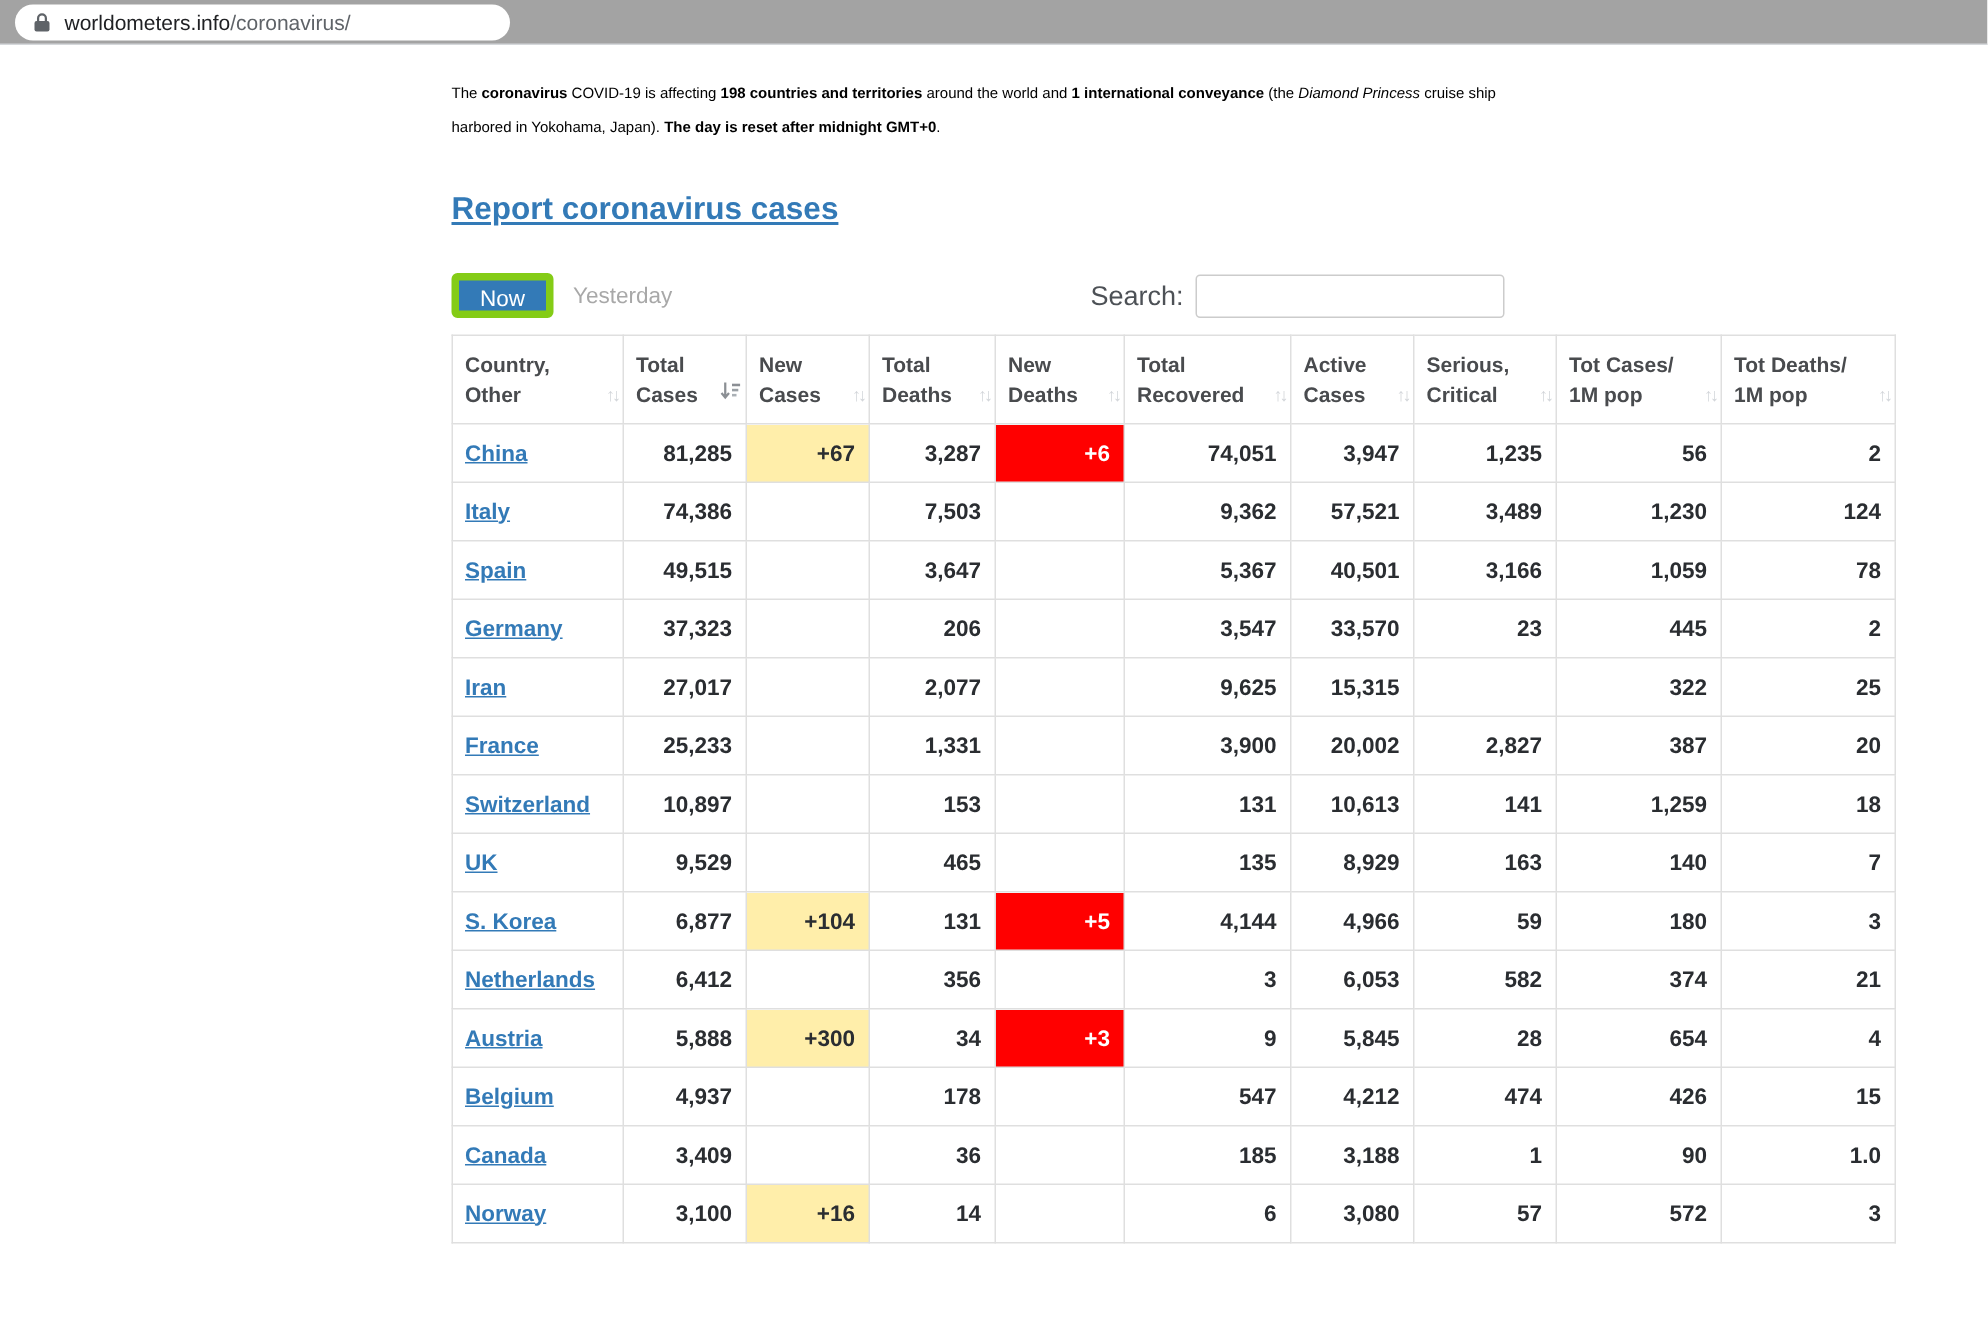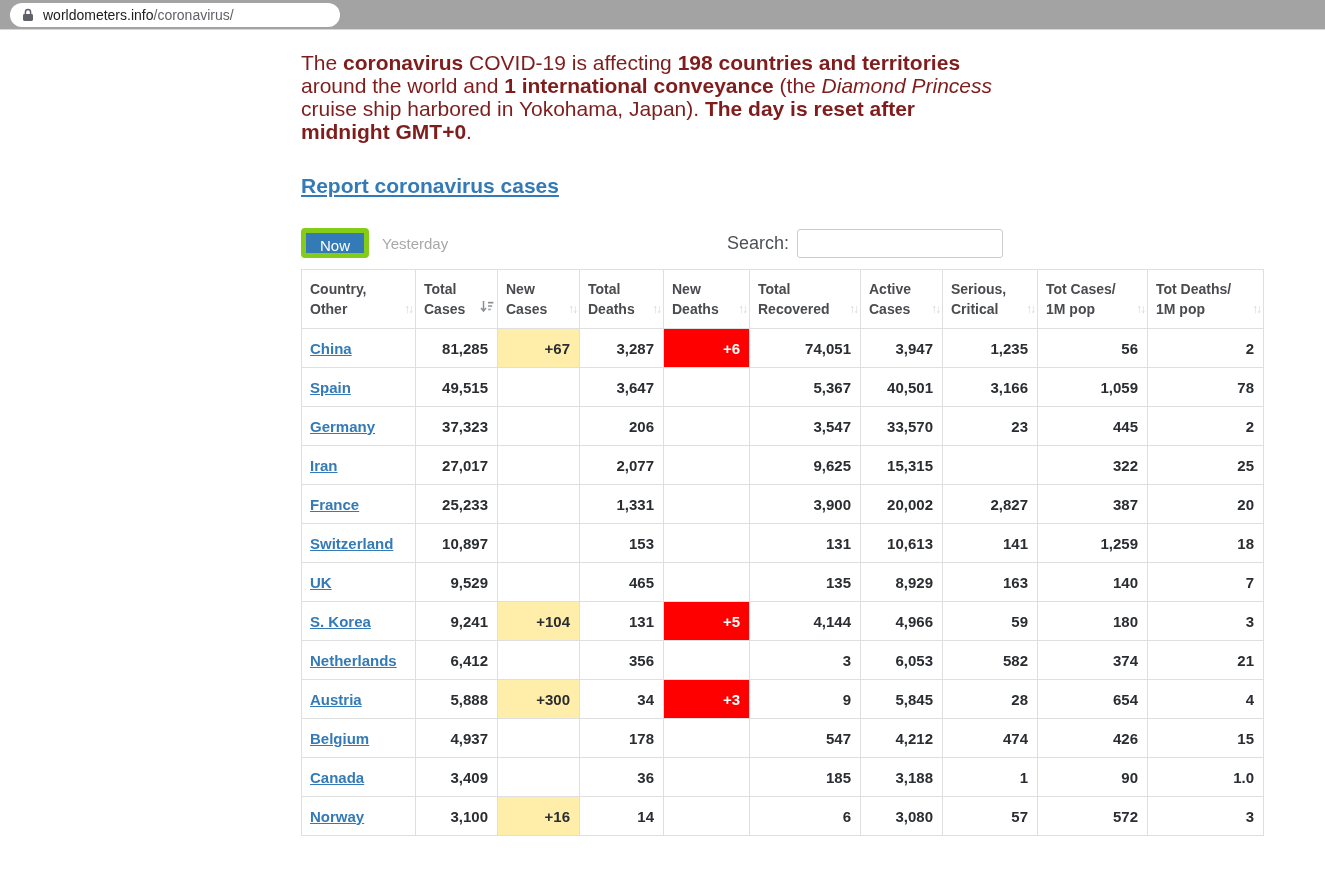--- a/index.html
+++ b/index.html
@@ -14,21 +14,21 @@
   .browser-bar{height:30px;background:#a3a3a3;border-bottom:1px solid #d5d8db;
     display:flex;align-items:center;padding:0 10px;box-sizing:border-box}
   .omnibox{background:#fff;border-radius:13px;height:24px;display:flex;align-items:center;
     padding:0 12px;width:330px;box-sizing:border-box}
   .lock{display:inline-flex;margin-right:9px}
   .url{font-size:14px;white-space:nowrap}
   .url .domain{color:#202124}
   .url .path{color:#5f6368}
   
   .page{margin-left:301px;width:962px}
-  .intro{margin-top:21px;width:702px;font-size:21px;line-height:23px;color:#7f1d1d}
+  .intro{margin-top:21px;width:702px;font-size:10px;line-height:23px;color:#000000}
   .report-link{display:inline-block;margin-top:31px;font-size:21px;font-weight:700;
     color:var(--accent);text-decoration:underline;cursor:pointer}
   .controls{margin-top:30px;width:702px;display:flex;align-items:center;
     justify-content:space-between}
   .controls .left{display:flex;align-items:center}
   .btn-now{background:var(--accent);color:#fff;border:5px solid #84cc16;border-radius:4px;
     font-size:15px;padding:4px 14px;height:30px;cursor:pointer;
     font-family:"Liberation Sans",sans-serif}
   .yesterday{color:#a8a8a8;font-size:15px;margin-left:13px;cursor:pointer}
   .search{display:flex;align-items:center}
@@ -132,20 +132,32 @@
           <td class="hl-yellow">+67</td>
           <td>3,287</td>
           <td class="hl-red">+6</td>
           <td>74,051</td>
           <td>3,947</td>
           <td>1,235</td>
           <td>56</td>
           <td>2</td>
         </tr>
         <tr>
+          <td class="country-cell"><a class="country">Italy</a></td>
+          <td>74,386</td>
+          <td></td>
+          <td>7,503</td>
+          <td></td>
+          <td>9,362</td>
+          <td>57,521</td>
+          <td>3,489</td>
+          <td>1,230</td>
+          <td>124</td>
+        </tr>
+        <tr>
           <td class="country-cell"><a class="country">Spain</a></td>
           <td>49,515</td>
           <td></td>
           <td>3,647</td>
           <td></td>
           <td>5,367</td>
           <td>40,501</td>
           <td>3,166</td>
           <td>1,059</td>
           <td>78</td>
@@ -205,21 +217,21 @@
           <td>465</td>
           <td></td>
           <td>135</td>
           <td>8,929</td>
           <td>163</td>
           <td>140</td>
           <td>7</td>
         </tr>
         <tr>
           <td class="country-cell"><a class="country">S. Korea</a></td>
-          <td>9,241</td>
+          <td>6,877</td>
           <td class="hl-yellow">+104</td>
           <td>131</td>
           <td class="hl-red">+5</td>
           <td>4,144</td>
           <td>4,966</td>
           <td>59</td>
           <td>180</td>
           <td>3</td>
         </tr>
         <tr>

